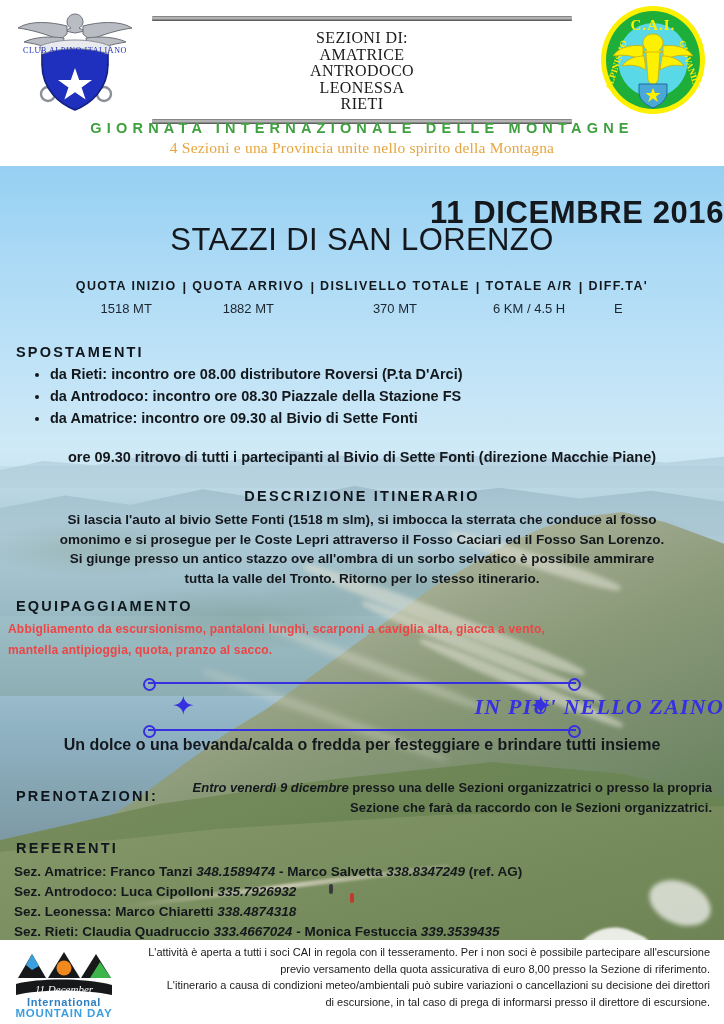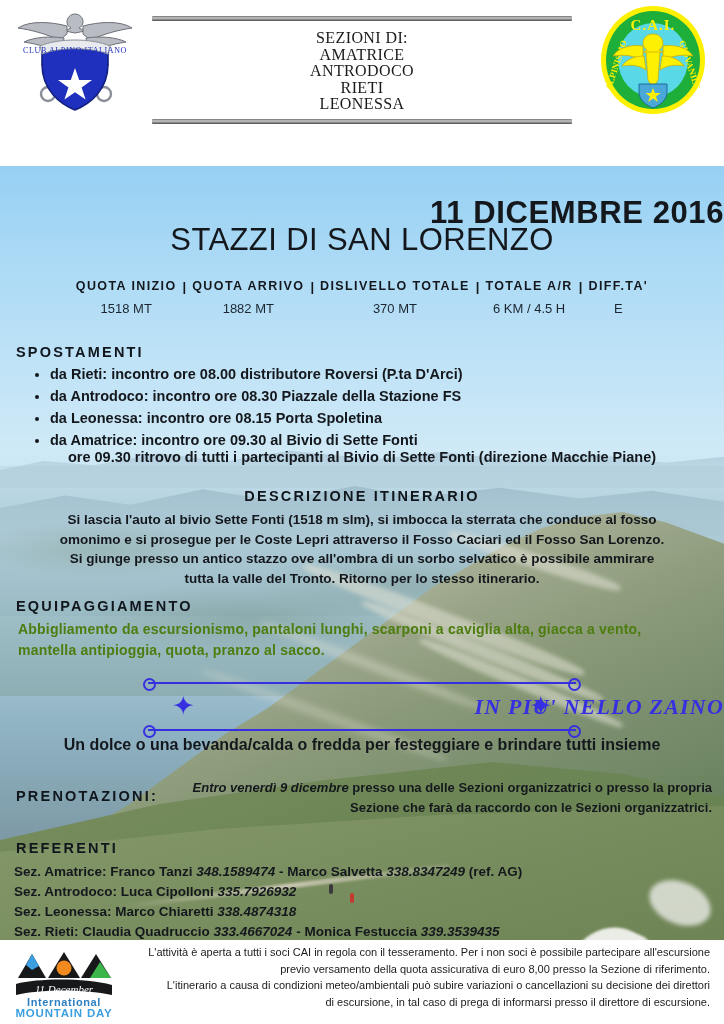--- a/index.html
+++ b/index.html
@@ -122,22 +122,22 @@
   .bullets li{font-size:14.5px;font-weight:bold;color:#14181d;margin:0 0 5px 34px;position:relative;line-height:17px;}
   .bullets li:before{content:"";position:absolute;left:-15px;top:7px;width:4px;height:4px;background:#14181d;border-radius:50%;}
   .ritrovo{position:absolute;left:0;right:0;top:283px;text-align:center;
     font-size:14.5px;font-weight:bold;color:#14181d;}
 
   .descr-h{position:absolute;left:0;right:0;top:322px;text-align:center;}
   .descr-b{position:absolute;left:46px;right:46px;top:344px;text-align:center;
     font-size:13.5px;font-weight:bold;color:#14181d;line-height:19.5px;}
 
   .equip-h{position:absolute;left:16px;top:432px;}
-  .equip-b{position:absolute;left:18px;right:20px;top:453px;
-    font-size:14px;font-weight:bold;color:#4d7c0f;line-height:21px;letter-spacing:.2px;}
+  .equip-b{position:absolute;left:8px;right:20px;top:453px;
+    font-size:12px;font-weight:bold;color:#ef4444;line-height:21px;letter-spacing:.2px;}
 
   .zaino{position:absolute;left:0;right:0;top:505px;height:70px;}
   .zaino .bar{position:absolute;left:148px;right:148px;height:2px;background:#3730e0;}
   .zaino .bar.t{top:11px;}
   .zaino .bar.b{top:58px;}
   .zaino .dot{position:absolute;width:9px;height:9px;border:2px solid #3730e0;border-radius:50%;background:transparent;}
   .zaino .dot.tl{left:143px;top:7px;}
   .zaino .dot.tr{right:143px;top:7px;}
   .zaino .dot.bl{left:143px;top:54px;}
   .zaino .dot.br{right:143px;top:54px;}
@@ -197,22 +197,22 @@
         <polygon points="63,62 67.2,74 80,74 69.6,81.5 73.6,93.5 63,86.2 52.4,93.5 56.4,81.5 46,74 58.8,74" fill="#ffffff"></polygon>
       </svg>
     </div>
 
     <div class="header-center">
       <div class="rule"></div>
       <div class="sezioni-list">
         <div class="first">SEZIONI DI:</div>
         <div>AMATRICE</div>
         <div>ANTRODOCO</div>
+        <div>LEONESSA</div>
         <div>RIETI</div>
-        <div>LEONESSA</div>
       </div>
       <div class="rule"></div>
     </div>
 
     <div class="cai-ag-logo">
       <svg width="118" height="112" viewBox="0 0 118 112" xmlns="http://www.w3.org/2000/svg">
         <ellipse cx="59" cy="56" rx="52" ry="54" fill="#fdf000"></ellipse>
         <ellipse cx="59" cy="56" rx="47" ry="49" fill="#1eae3a"></ellipse>
         <ellipse cx="59" cy="56" rx="35" ry="37" fill="#59d9e8"></ellipse>
         <text x="59" y="26" font-family="'Liberation Serif',serif" font-size="15" font-weight="bold" fill="#fdf000" text-anchor="middle" letter-spacing="1">C.A.I.</text>
@@ -224,20 +224,24 @@
           <path d="M69 42 C82 40 94 44 99 52 C88 50 78 52 69 56 Z"></path>
           <path d="M50 52 C40 52 32 56 28 62 C38 60 46 62 52 66 Z"></path>
           <path d="M68 52 C78 52 86 56 90 62 C80 60 72 62 66 66 Z"></path>
           <path d="M52 48 L66 48 L64 76 L59 84 L54 76 Z"></path>
         </g>
         <path d="M45 80 L73 80 L73 88 C73 96 66 101 59 104 C52 101 45 96 45 88 Z" fill="#4aa8d8" stroke="#1e6a9a" stroke-width="1"></path>
         <polygon points="59,84 61,89 66.5,89 62,92.5 63.8,98 59,94.6 54.2,98 56,92.5 51.5,89 57,89" fill="#fdf000"></polygon>
       </svg>
     </div>
 
+    <div class="banner">
+      <div class="b1">GIORNATA INTERNAZIONALE DELLE MONTAGNE</div>
+      <div class="b2">4 Sezioni e una Provincia unite nello spirito della Montagna</div>
+    </div>
   </div>
 
   <div class="scene">
     <div class="sky"></div>
     <div class="range r1"></div>
     <div class="range r2"></div>
     <div class="haze"></div>
     <div class="valley"></div>
     <div class="ridge"></div>
     <div class="rock a"></div>
@@ -288,21 +292,20 @@
           <div class="v">E</div>
         </div>
       </div>
     </div>
 
     <div class="spostamenti">
       <div class="h-sec">SPOSTAMENTI</div>
       <ul class="bullets">
         <li>da Rieti: incontro ore 08.00 distributore Roversi (P.ta D'Arci)</li>
         <li>da Antrodoco: incontro ore 08.30 Piazzale della Stazione FS</li>
-        <li>da Leonessa: incontro ore 08.15 Porta Spoletina</li>
         <li>da Amatrice: incontro ore 09.30 al Bivio di Sette Fonti</li>
       </ul>
     </div>
     <div class="ritrovo">ore 09.30 ritrovo di tutti i partecipanti al Bivio di Sette Fonti (direzione Macchie Piane)</div>
 
     <div class="descr-h h-sec">DESCRIZIONE ITINERARIO</div>
     <div class="descr-b">
       <div>Si lascia l'auto al bivio Sette Fonti (1518 m slm), si imbocca la sterrata che conduce al fosso</div>
       <div>omonimo e si prosegue per le Coste Lepri attraverso il Fosso Caciari ed il Fosso San Lorenzo.</div>
       <div>Si giunge presso un antico stazzo ove all'ombra di un sorbo selvatico è possibile ammirare</div>

